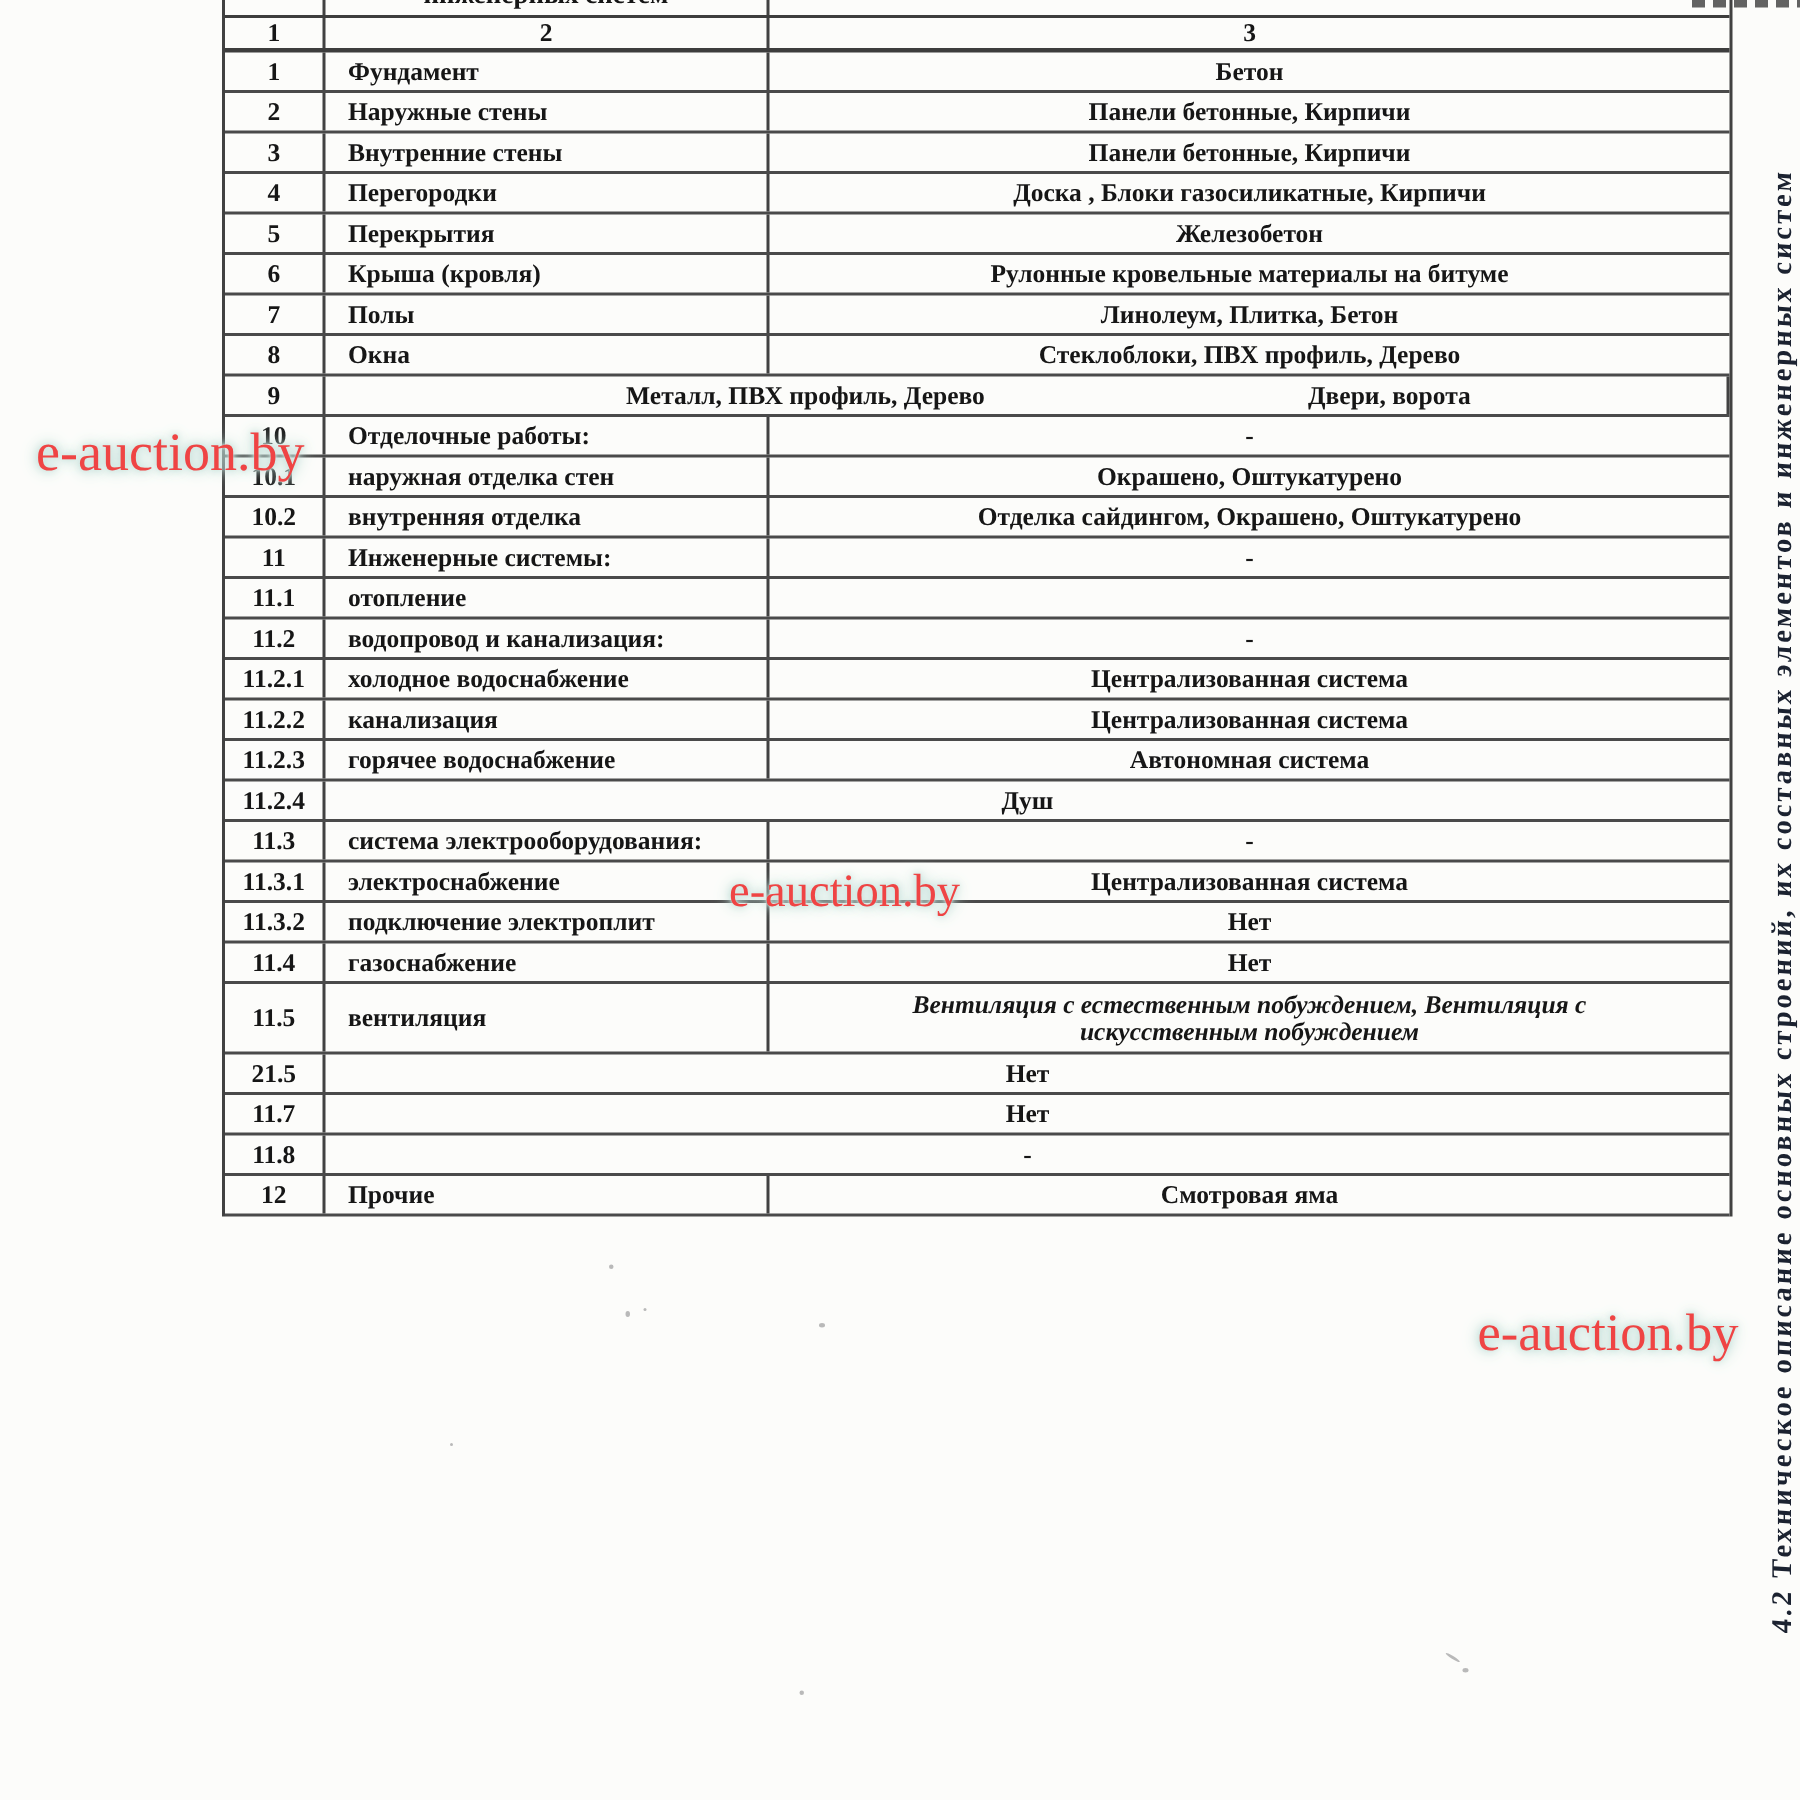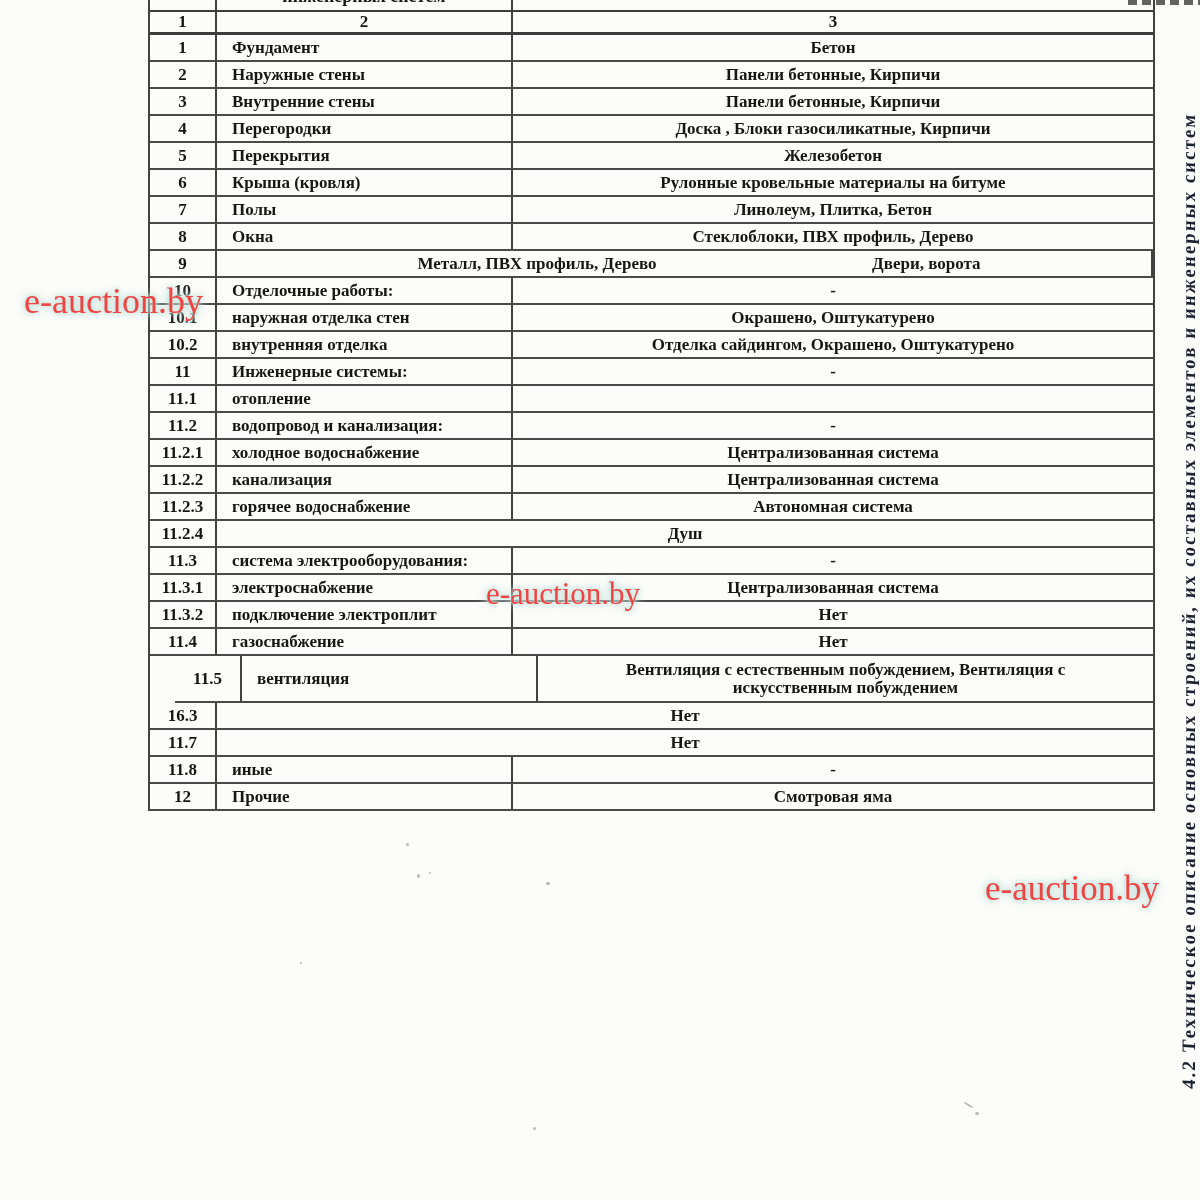--- a/index.html
+++ b/index.html
@@ -19,34 +19,34 @@
     box-sizing:border-box;
     background:transparent;
   }
   .t-row{
     display:flex;
     height:27px;
     border-bottom:2px solid #4a4a4a;
     box-sizing:border-box;
     align-items:stretch;
   }
-  .t-row.tall{height:47px;margin-left:25px;}
+  .t-row.tall{height:47px;}
   .t-row.frag-row{height:12px;border-bottom:2px solid #3d3d3d;}
   .t-row.colnum-row{height:23px;border-bottom:3px solid #3d3d3d;}
   .cell{
     display:flex;align-items:center;
     box-sizing:border-box;
     font-size:17px;font-weight:700;
     line-height:1.05;
     overflow:hidden;
   }
   .c-num{width:67px;justify-content:center;border-right:2px solid #414141;text-align:center;}
   .c-name{width:296px;border-right:2px solid #414141;padding-left:15px;text-align:left;}
   .c-value{flex:1;justify-content:center;text-align:center;padding:0 10px;}
-  .tall .c-value{padding:14px 60px;}
+  .tall .c-value{padding:14px 60px;font-style:italic;}
   .frag-cell{position:relative;overflow:hidden;}
   .frag-text{
     position:absolute;top:-13px;left:0;right:0;
     text-align:center;font-size:18px;font-weight:700;white-space:nowrap;
   }
   
   .wm{
     position:absolute;
     font-family:"Liberation Serif", serif;
     color:#ef4444;
@@ -247,32 +247,31 @@
     <div class="cell c-value">Нет</div>
   </div>
 
   <div class="t-row tall">
     <div class="cell c-num">11.5</div>
     <div class="cell c-name">вентиляция</div>
     <div class="cell c-value">Вентиляция с естественным побуждением, Вентиляция с искусственным побуждением</div>
   </div>
 
   <div class="t-row">
-    <div class="cell c-num">16.3</div>
+    <div class="cell c-num">21.5</div>
     <div class="cell c-value">Нет</div>
   </div>
 
   <div class="t-row">
     <div class="cell c-num">11.7</div>
     <div class="cell c-value">Нет</div>
   </div>
 
   <div class="t-row">
     <div class="cell c-num">11.8</div>
-    <div class="cell c-name">иные</div>
     <div class="cell c-value">-</div>
   </div>
 
   <div class="t-row">
     <div class="cell c-num">12</div>
     <div class="cell c-name">Прочие</div>
     <div class="cell c-value">Смотровая яма</div>
   </div>
 </div>
 </div>

